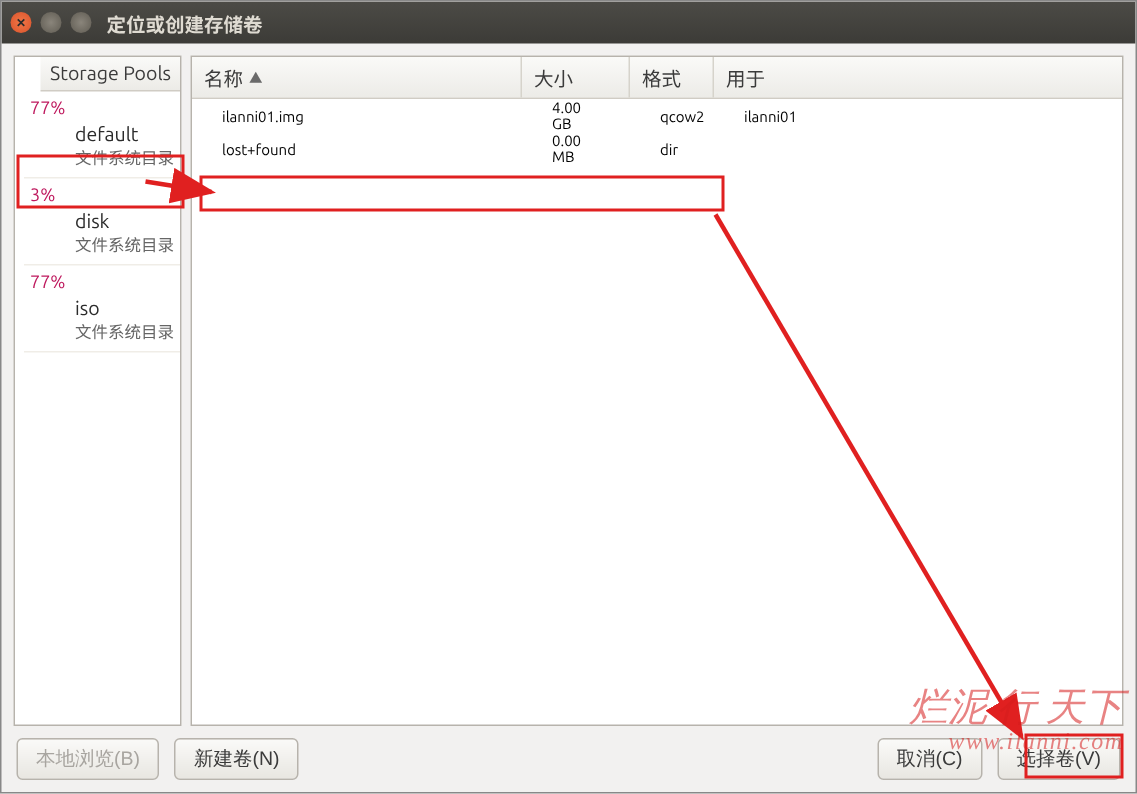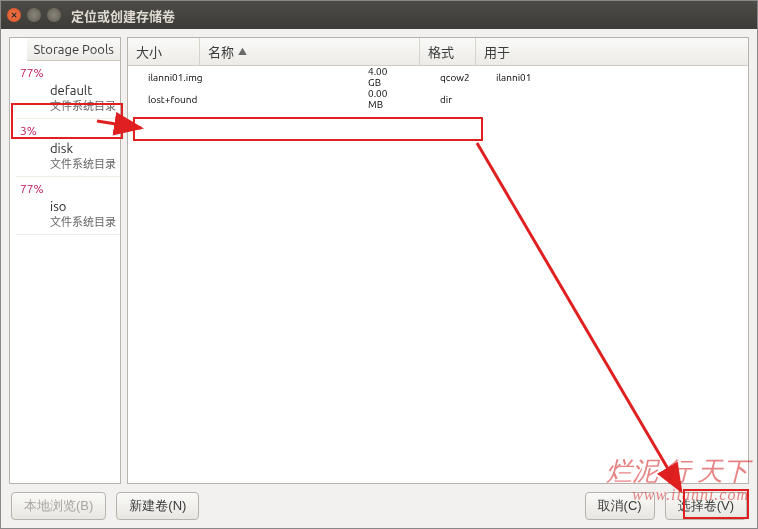--- a/index.html
+++ b/index.html
@@ -169,25 +169,25 @@
       <div class="pool-percent">77%</div>
       <div class="pool-labels">
         <div class="pool-name">iso</div>
         <div class="pool-sub">文件系统目录</div>
       </div>
     </div>
   </div>
 
   <div class="main-table">
     <div class="thead">
-      <div class="th col-size">大小</div>
       <div class="th col-name">
         <span>名称</span>
         <span class="sort-ind">▲</span>
       </div>
+      <div class="th col-size">大小</div>
       <div class="th col-fmt">格式</div>
       <div class="th col-used">用于</div>
     </div>
     <div class="tbody">
       <div class="tr">
         <div class="td col-name">ilanni01.img</div>
         <div class="td col-size">4.00 GB</div>
         <div class="td col-fmt">qcow2</div>
         <div class="td col-used">ilanni01</div>
       </div>

